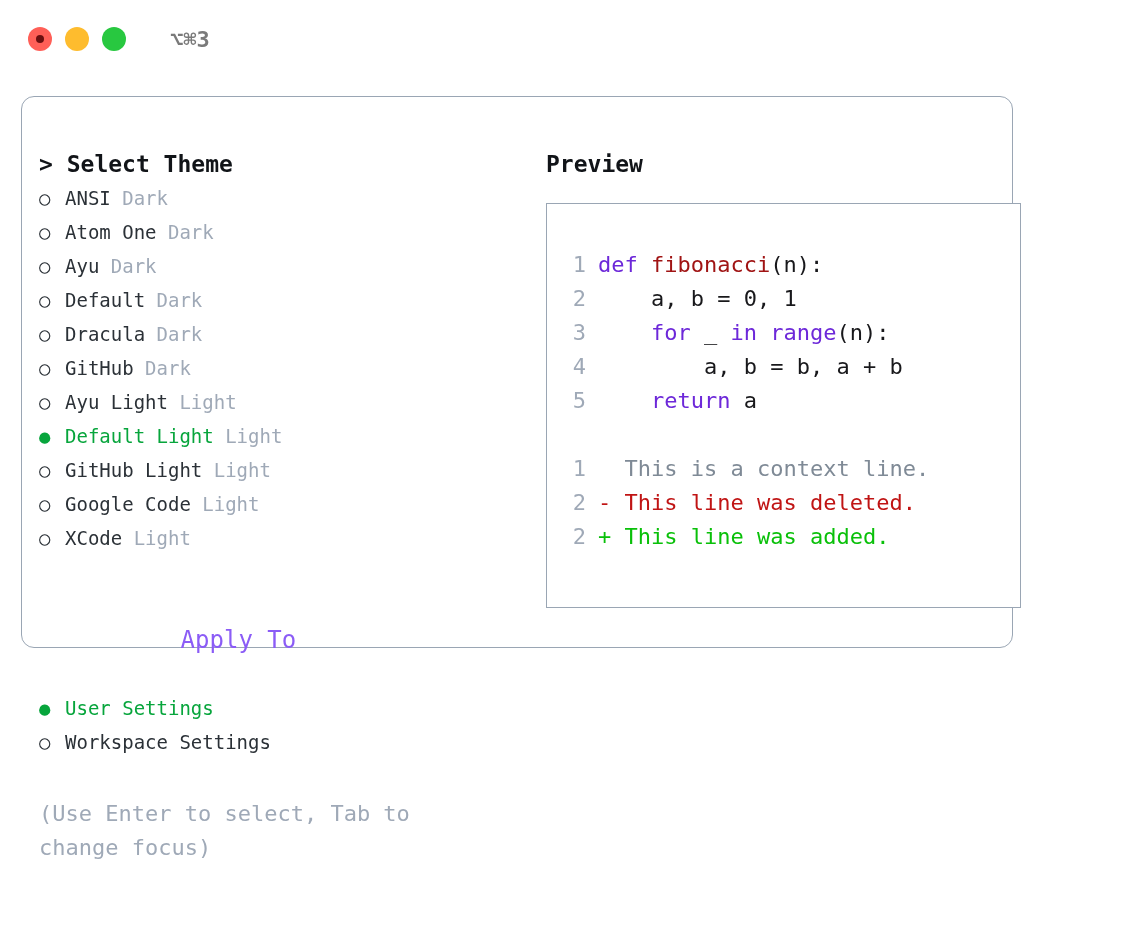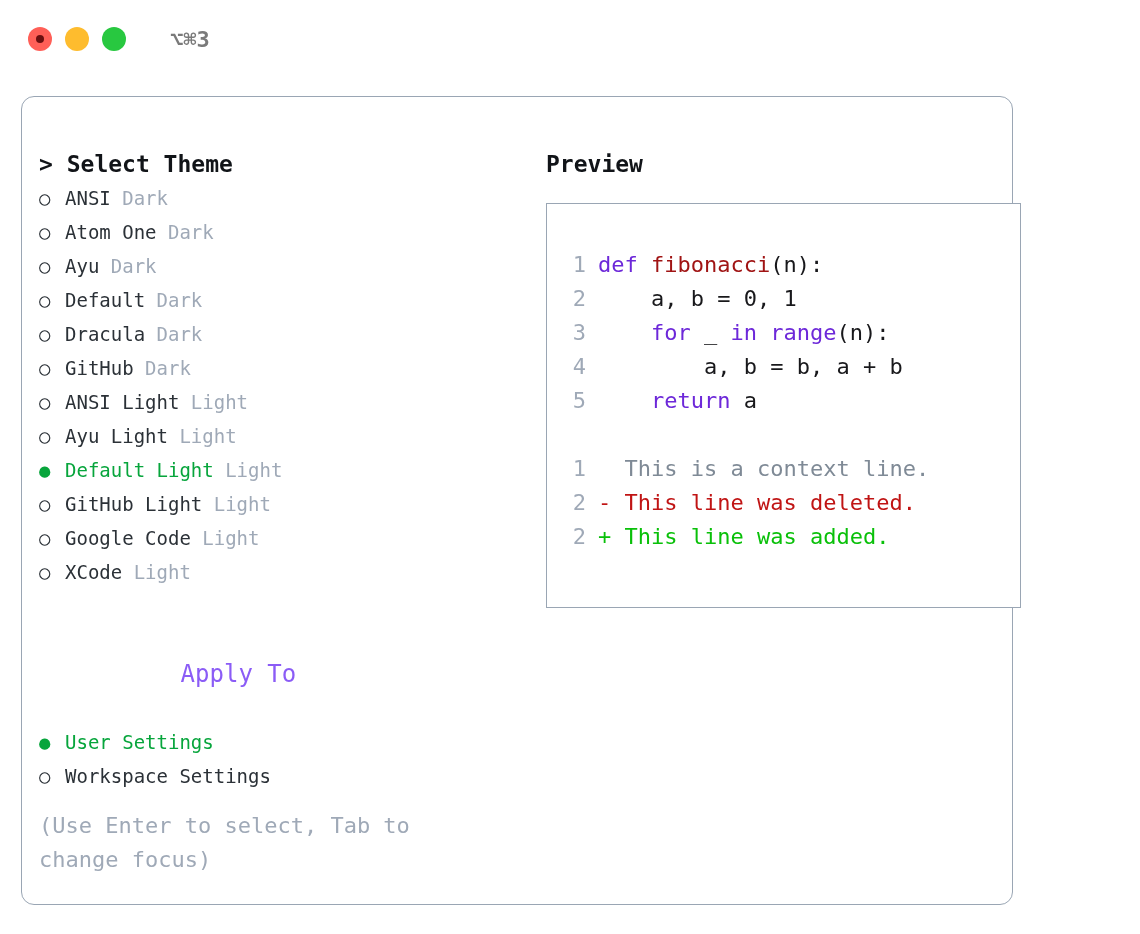--- a/index.html
+++ b/index.html
@@ -48,21 +48,21 @@
     font-size: 22px;
     font-weight: bold;
     color: #7a7a7a;
     letter-spacing: 0px;
   }
 
   
   .window {
     position: absolute;
     left: 21px; top: 96px;
-    width: 992px; height: 809px;
+    width: 992px; height: 552px;
     border: 1.5px solid #9aa6b4;
     border-radius: 13px;
     box-sizing: border-box;
     background: #ffffff;
   }
 
   .columns {
     position: absolute;
     left: 0; top: 0;
     width: 100%; height: 100%;
@@ -102,21 +102,21 @@
   .row.selected .tag { color: #9fa9b7; }
 
   .apply-head {
     font-size: 24px;
     line-height: 34px;
     color: #8b5cf6;
     white-space: pre;
     margin-top: 34px;
   }
   .hint {
-    margin-top: 16px;
+    margin-top: 38px;
     font-size: 22px;
     line-height: 34px;
     color: #9fa9b7;
     width: 400px;
   }
 
   
   .right-pane {
     position: absolute;
     left: 480px; top: 50px;
@@ -180,21 +180,20 @@
     <div class="left-pane">
       <div class="section-head">&gt; Select Theme</div>
 
       <div id="theme-list">
           <div class="row"><span class="marker">○</span><span class="label">ANSI</span> <span class="tag">Dark</span></div>
           <div class="row"><span class="marker">○</span><span class="label">Atom One</span> <span class="tag">Dark</span></div>
           <div class="row"><span class="marker">○</span><span class="label">Ayu</span> <span class="tag">Dark</span></div>
           <div class="row"><span class="marker">○</span><span class="label">Default</span> <span class="tag">Dark</span></div>
           <div class="row"><span class="marker">○</span><span class="label">Dracula</span> <span class="tag">Dark</span></div>
           <div class="row"><span class="marker">○</span><span class="label">GitHub</span> <span class="tag">Dark</span></div>
-          <div class="row"><span class="marker">○</span><span class="label">ANSI Light</span> <span class="tag">Light</span></div>
           <div class="row"><span class="marker">○</span><span class="label">Ayu Light</span> <span class="tag">Light</span></div>
           <div class="row selected"><span class="marker">●</span><span class="label">Default Light</span> <span class="tag">Light</span></div>
           <div class="row"><span class="marker">○</span><span class="label">GitHub Light</span> <span class="tag">Light</span></div>
           <div class="row"><span class="marker">○</span><span class="label">Google Code</span> <span class="tag">Light</span></div>
           <div class="row"><span class="marker">○</span><span class="label">XCode</span> <span class="tag">Light</span></div>
         </div>
 
       <div class="apply-head">
         <span class="marker"> </span><span>Apply To</span>
       </div>

